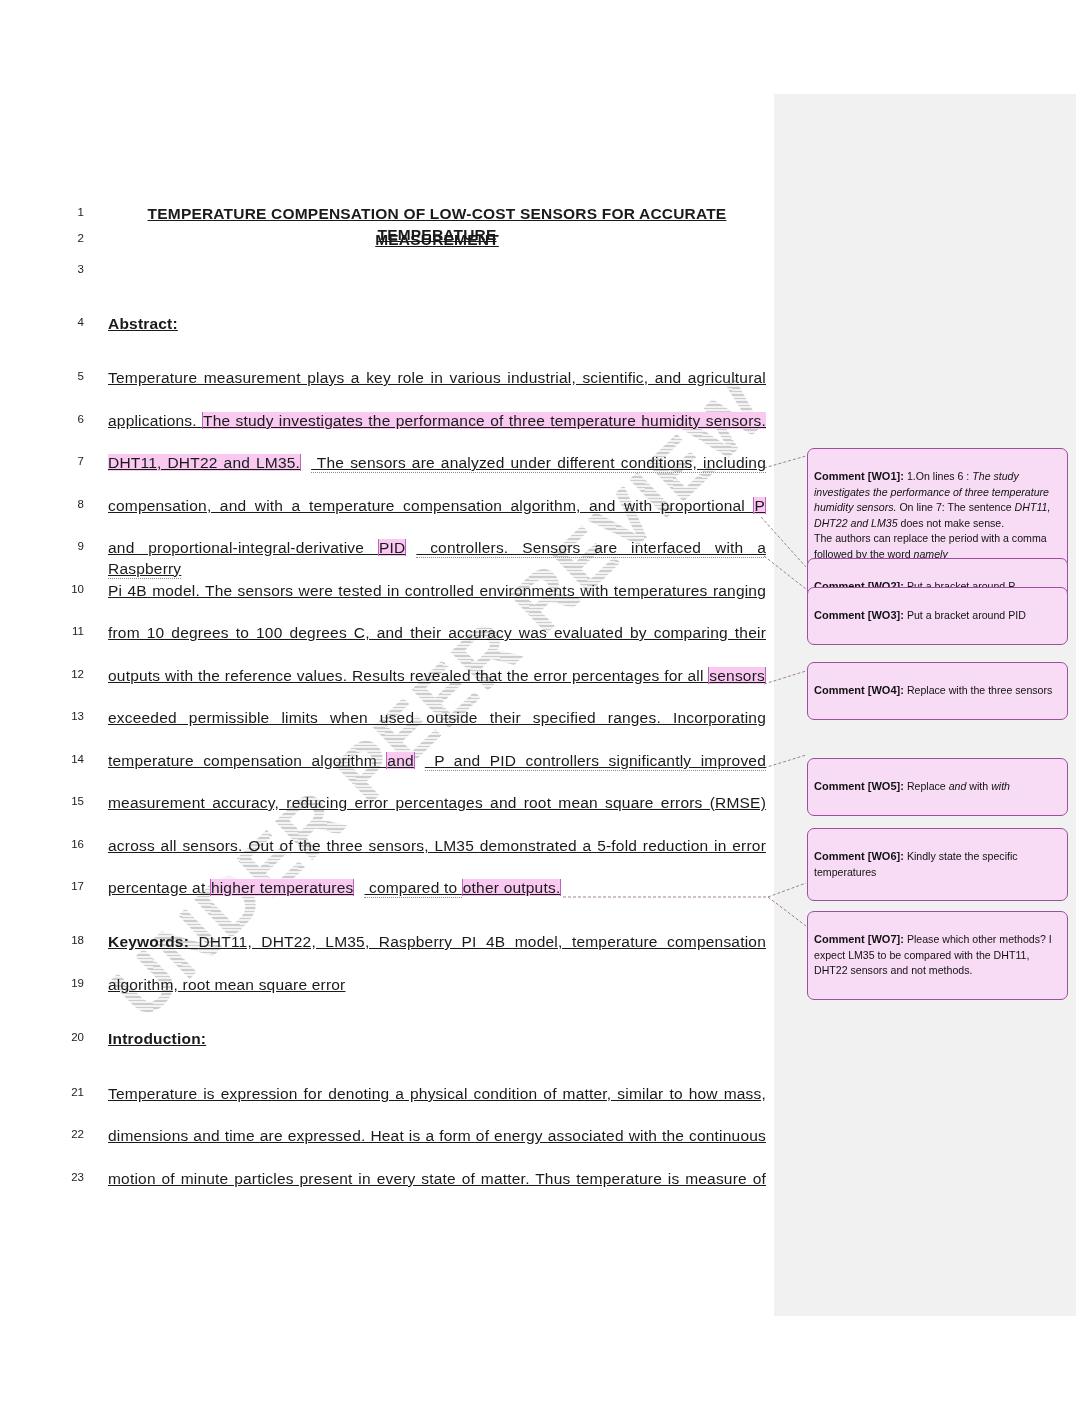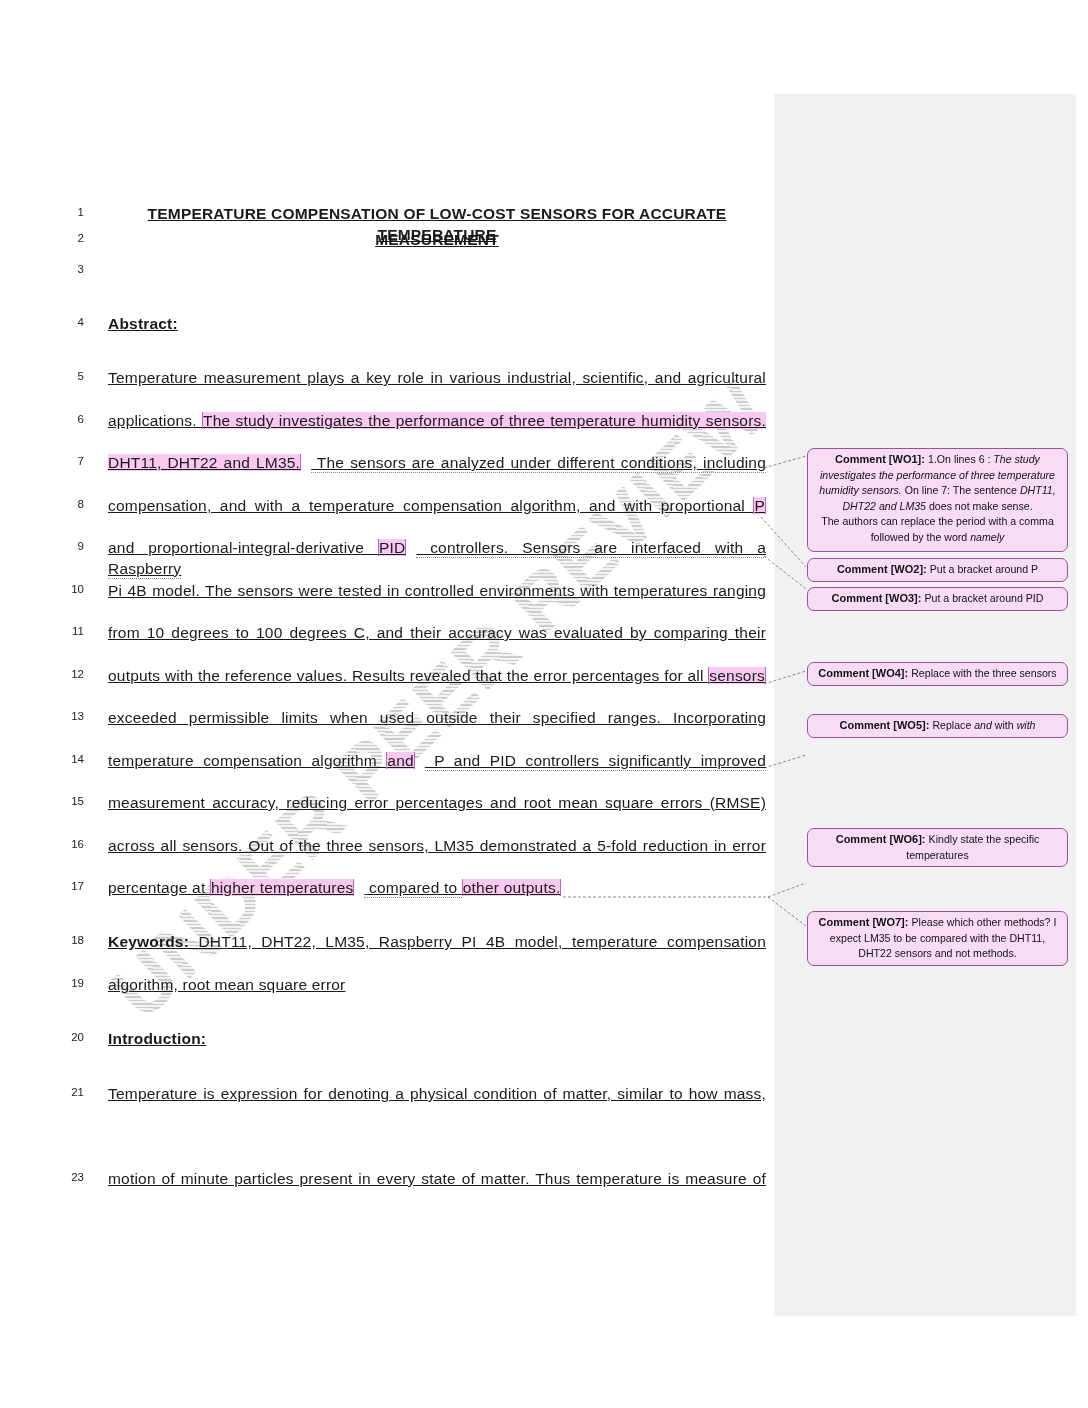--- a/index.html
+++ b/index.html
@@ -43,21 +43,21 @@
   .just{text-align:justify;text-align-last:justify;}
   .center{text-align:center;}
   .b{font-weight:bold;}
   .hl{background:var(--highlight);}
   .bl{border-left:1px solid var(--bracket);}
   .br{border-right:1px solid var(--bracket);}
   .cl{border-bottom:1px dotted var(--connector);padding-bottom:1px;margin-left:10px;}
   .cbox{
     position:absolute;left:807px;width:247px;z-index:4;
     background:var(--comment_fill);border:1px solid var(--comment_border);
-    border-radius:7px;padding:3px 6px;font-size:10.6px;line-height:15.5px;color:#111;text-align:center;
+    border-radius:7px;padding:20px 6px;font-size:10.6px;line-height:15.5px;color:#111;
   }
   .clabel{font-weight:bold;font-size:11px;}
   .it{font-style:italic;}
   .indent{margin-left:15px;}
   .cp{margin:0;}
 </style>
 </head>
 <body>
 
 <div class="page">
@@ -174,20 +174,24 @@
   <div class="row" style="top:1028px">
     <span class="num">20</span>
     <span class="txt b">Introduction:</span>
   </div>
 
   <div class="row" style="top:1083px">
     <span class="num">21</span>
     <span class="txt just">Temperature is expression for denoting a physical condition of matter, similar to how mass,</span>
   </div>
 
+  <div class="row" style="top:1125px">
+    <span class="num">22</span>
+    <span class="txt just">dimensions and time are expressed. Heat is a form of energy associated with the continuous</span>
+  </div>
 
   <div class="row" style="top:1168px">
     <span class="num">23</span>
     <span class="txt just">motion of minute particles present in every state of matter. Thus temperature is measure of</span>
   </div>
 
   <div class="cbox" style="top:448px;min-height:96px">
     <div class="cp indent"><span class="clabel">Comment [WO1]: </span><span>1.On lines 6 : </span><span class="it">The study investigates the performance of three temperature humidity sensors. </span><span>On line 7: The sentence </span><span class="it">DHT11, DHT22 and LM35 </span><span>does not make sense.</span></div>
     <div class="cp"><span>The authors can replace the period with a comma followed by the word </span><span class="it">namely</span></div>
   </div>
@@ -197,21 +201,21 @@
   </div>
 
   <div class="cbox" style="top:587px">
     <span class="clabel">Comment [WO3]: </span><span>Put a bracket around PID</span>
   </div>
 
   <div class="cbox" style="top:662px">
     <span class="clabel">Comment [WO4]: </span><span>Replace with the three sensors</span>
   </div>
 
-  <div class="cbox" style="top:714px">
+  <div class="cbox" style="top:758px">
     <span class="clabel">Comment [WO5]: </span><span>Replace </span><span class="it">and</span><span> with </span><span class="it">with</span>
   </div>
 
   <div class="cbox" style="top:828px">
     <span class="clabel">Comment [WO6]: </span><span>Kindly state the specific temperatures</span>
   </div>
 
   <div class="cbox" style="top:911px">
     <span class="clabel">Comment [WO7]: </span><span>Please which other methods? I expect LM35 to be compared with the DHT11, DHT22 sensors and not methods.</span>
   </div>

